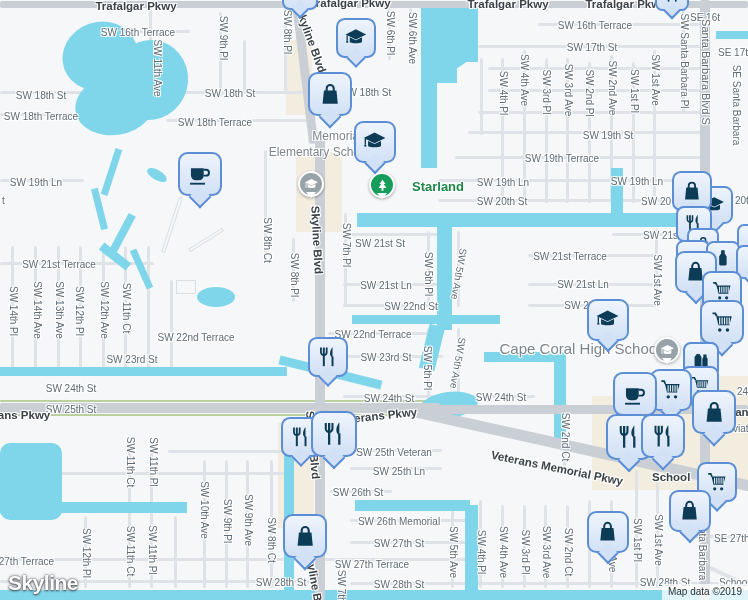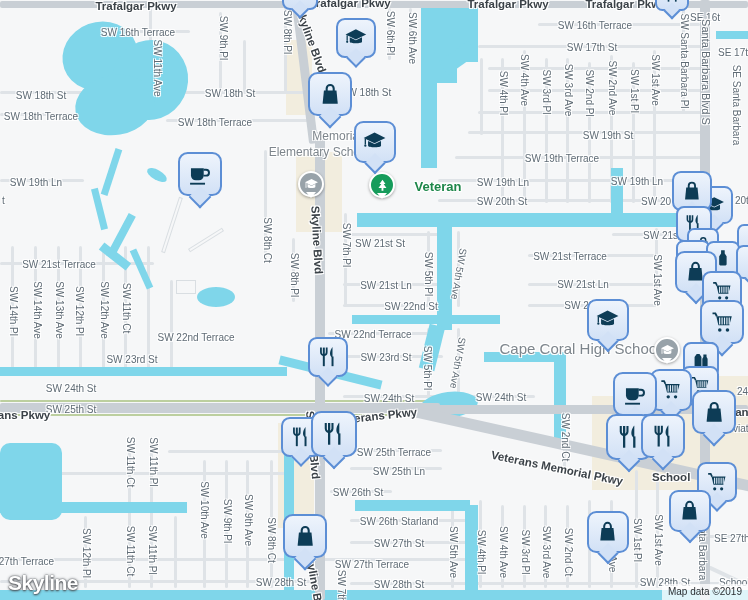--- a/index.html
+++ b/index.html
@@ -218,24 +218,24 @@
       <div class="lbl" style="left: 591px; top: 305px; transform: translate(-50%, -50%);">SW 22nd St</div>
       <div class="lbl" style="left: 196px; top: 337px; transform: translate(-50%, -50%);">SW 22nd Terrace</div>
       <div class="lbl" style="left: 373px; top: 334px; transform: translate(-50%, -50%);">SW 22nd Terrace</div>
       <div class="lbl" style="left: 132px; top: 359px; transform: translate(-50%, -50%);">SW 23rd St</div>
       <div class="lbl" style="left: 386px; top: 357px; transform: translate(-50%, -50%);">SW 23rd St</div>
       <div class="lbl" style="left: 71px; top: 388px; transform: translate(-50%, -50%);">SW 24th St</div>
       <div class="lbl" style="left: 389px; top: 398px; transform: translate(-50%, -50%);">SW 24th St</div>
       <div class="lbl" style="left: 501px; top: 397px; transform: translate(-50%, -50%);">SW 24th St</div>
       <div class="lbl" style="left: 737px; top: 391px; transform: translate(0px, -50%);">24t</div>
       <div class="lbl" style="left: 71px; top: 409px; transform: translate(-50%, -50%);">SW 25th St</div>
-      <div class="lbl" style="left: 394px; top: 452px; transform: translate(-50%, -50%);">SW 25th Terrace</div>
+      <div class="lbl" style="left: 394px; top: 452px; transform: translate(-50%, -50%);">SW 25th Veteran</div>
       <div class="lbl" style="left: 399px; top: 471px; transform: translate(-50%, -50%);">SW 25th Ln</div>
       <div class="lbl" style="left: 358px; top: 492px; transform: translate(-50%, -50%);">SW 26th St</div>
-      <div class="lbl" style="left: 399px; top: 521px; transform: translate(-50%, -50%);">SW 26th Starland</div>
+      <div class="lbl" style="left: 399px; top: 521px; transform: translate(-50%, -50%);">SW 26th Memorial</div>
       <div class="lbl" style="left: 399px; top: 543px; transform: translate(-50%, -50%);">SW 27th St</div>
       <div class="lbl" style="left: 372px; top: 564px; transform: translate(-50%, -50%);">SW 27th Terrace</div>
       <div class="lbl" style="left: 17px; top: 561px; transform: translate(-50%, -50%);">SW 27th Terrace</div>
       <div class="lbl" style="left: 281px; top: 582px; transform: translate(-50%, -50%);">SW 28th St</div>
       <div class="lbl" style="left: 399px; top: 584px; transform: translate(-50%, -50%);">SW 28th St</div>
       <div class="lbl" style="left: 665px; top: 582px; transform: translate(-50%, -50%);">SW 28th St</div>
       <div class="lbl" style="left: 714px; top: 538px; transform: translate(0px, -50%);">SE 27th</div>
       <div class="lbl" style="left: 719px; top: 582px; transform: translate(0px, -50%);">School</div>
       <div class="lbl" style="left: 733px; top: 428px; transform: translate(0px, -50%);">viatio</div>
       <div class="lbl M" style="left: 10px; top: 415px; transform: translate(-50%, -50%);">Veterans Pkwy</div>
@@ -243,21 +243,21 @@
       <div class="lbl M" style="left: 557px; top: 468px; transform: translate(-50%, -50%) rotate(11.5deg);">Veterans Memorial Pkwy</div>
       <div class="lbl M" style="left: 652px; top: 477px; transform: translate(0px, -50%);">School</div>
       <div class="lbl M" style="left: 707px; top: 412px; transform: translate(0px, -50%);">Veterans Pkwy</div>
       <div class="lbl M" style="left: 311px; top: 40px; transform: translate(-50%, -50%) rotate(70deg);">Skyline Blvd</div>
       <div class="lbl M" style="left: 317px; top: 240px; transform: translate(-50%, -50%) rotate(87deg);">Skyline Blvd</div>
       <div class="lbl M" style="left: 313px; top: 445px; transform: translate(-50%, -50%) rotate(85deg);">Skyline Blvd</div>
       <div class="lbl M" style="left: 315px; top: 584px; transform: translate(-50%, -50%) rotate(80deg);">Skyline Blvd</div>
       <div class="lbl s" style="left: 337px; top: 136px; font-size: 12px; transform: translate(-50%, -50%);">Memorial</div>
       <div class="lbl s" style="left: 319px; top: 152px; font-size: 12px; transform: translate(-50%, -50%);">Elementary School</div>
       <div class="lbl s" style="left: 580px; top: 348px; font-size: 15px; transform: translate(-50%, -50%);">Cape Coral High School</div>
-      <div class="lbl g" style="left: 438px; top: 186px; font-size: 13px; transform: translate(-50%, -50%);">Veteran</div>
+      <div class="lbl g" style="left: 438px; top: 186px; font-size: 13px; transform: translate(-50%, -50%);">Starland</div>
       <div class="lbl" style="left: 157px; top: 68px; transform: translate(-50%, -50%) rotate(90deg);">SW 11th Ave</div>
       <div class="lbl" style="left: 223px; top: 38px; transform: translate(-50%, -50%) rotate(90deg);">SW 9th Pl</div>
       <div class="lbl" style="left: 287px; top: 32px; transform: translate(-50%, -50%) rotate(90deg);">SW 8th Pl</div>
       <div class="lbl" style="left: 390px; top: 33px; transform: translate(-50%, -50%) rotate(90deg);">SW 6th Pl</div>
       <div class="lbl" style="left: 412px; top: 38px; transform: translate(-50%, -50%) rotate(90deg);">SW 6th Ave</div>
       <div class="lbl" style="left: 503px; top: 93px; transform: translate(-50%, -50%) rotate(90deg);">SW 4th Pl</div>
       <div class="lbl" style="left: 524px; top: 80px; transform: translate(-50%, -50%) rotate(90deg);">SW 4th Ave</div>
       <div class="lbl" style="left: 546px; top: 92px; transform: translate(-50%, -50%) rotate(90deg);">SW 3rd Pl</div>
       <div class="lbl" style="left: 568px; top: 90px; transform: translate(-50%, -50%) rotate(90deg);">SW 3rd Ave</div>
       <div class="lbl" style="left: 589px; top: 93px; transform: translate(-50%, -50%) rotate(90deg);">SW 2nd Pl</div>

